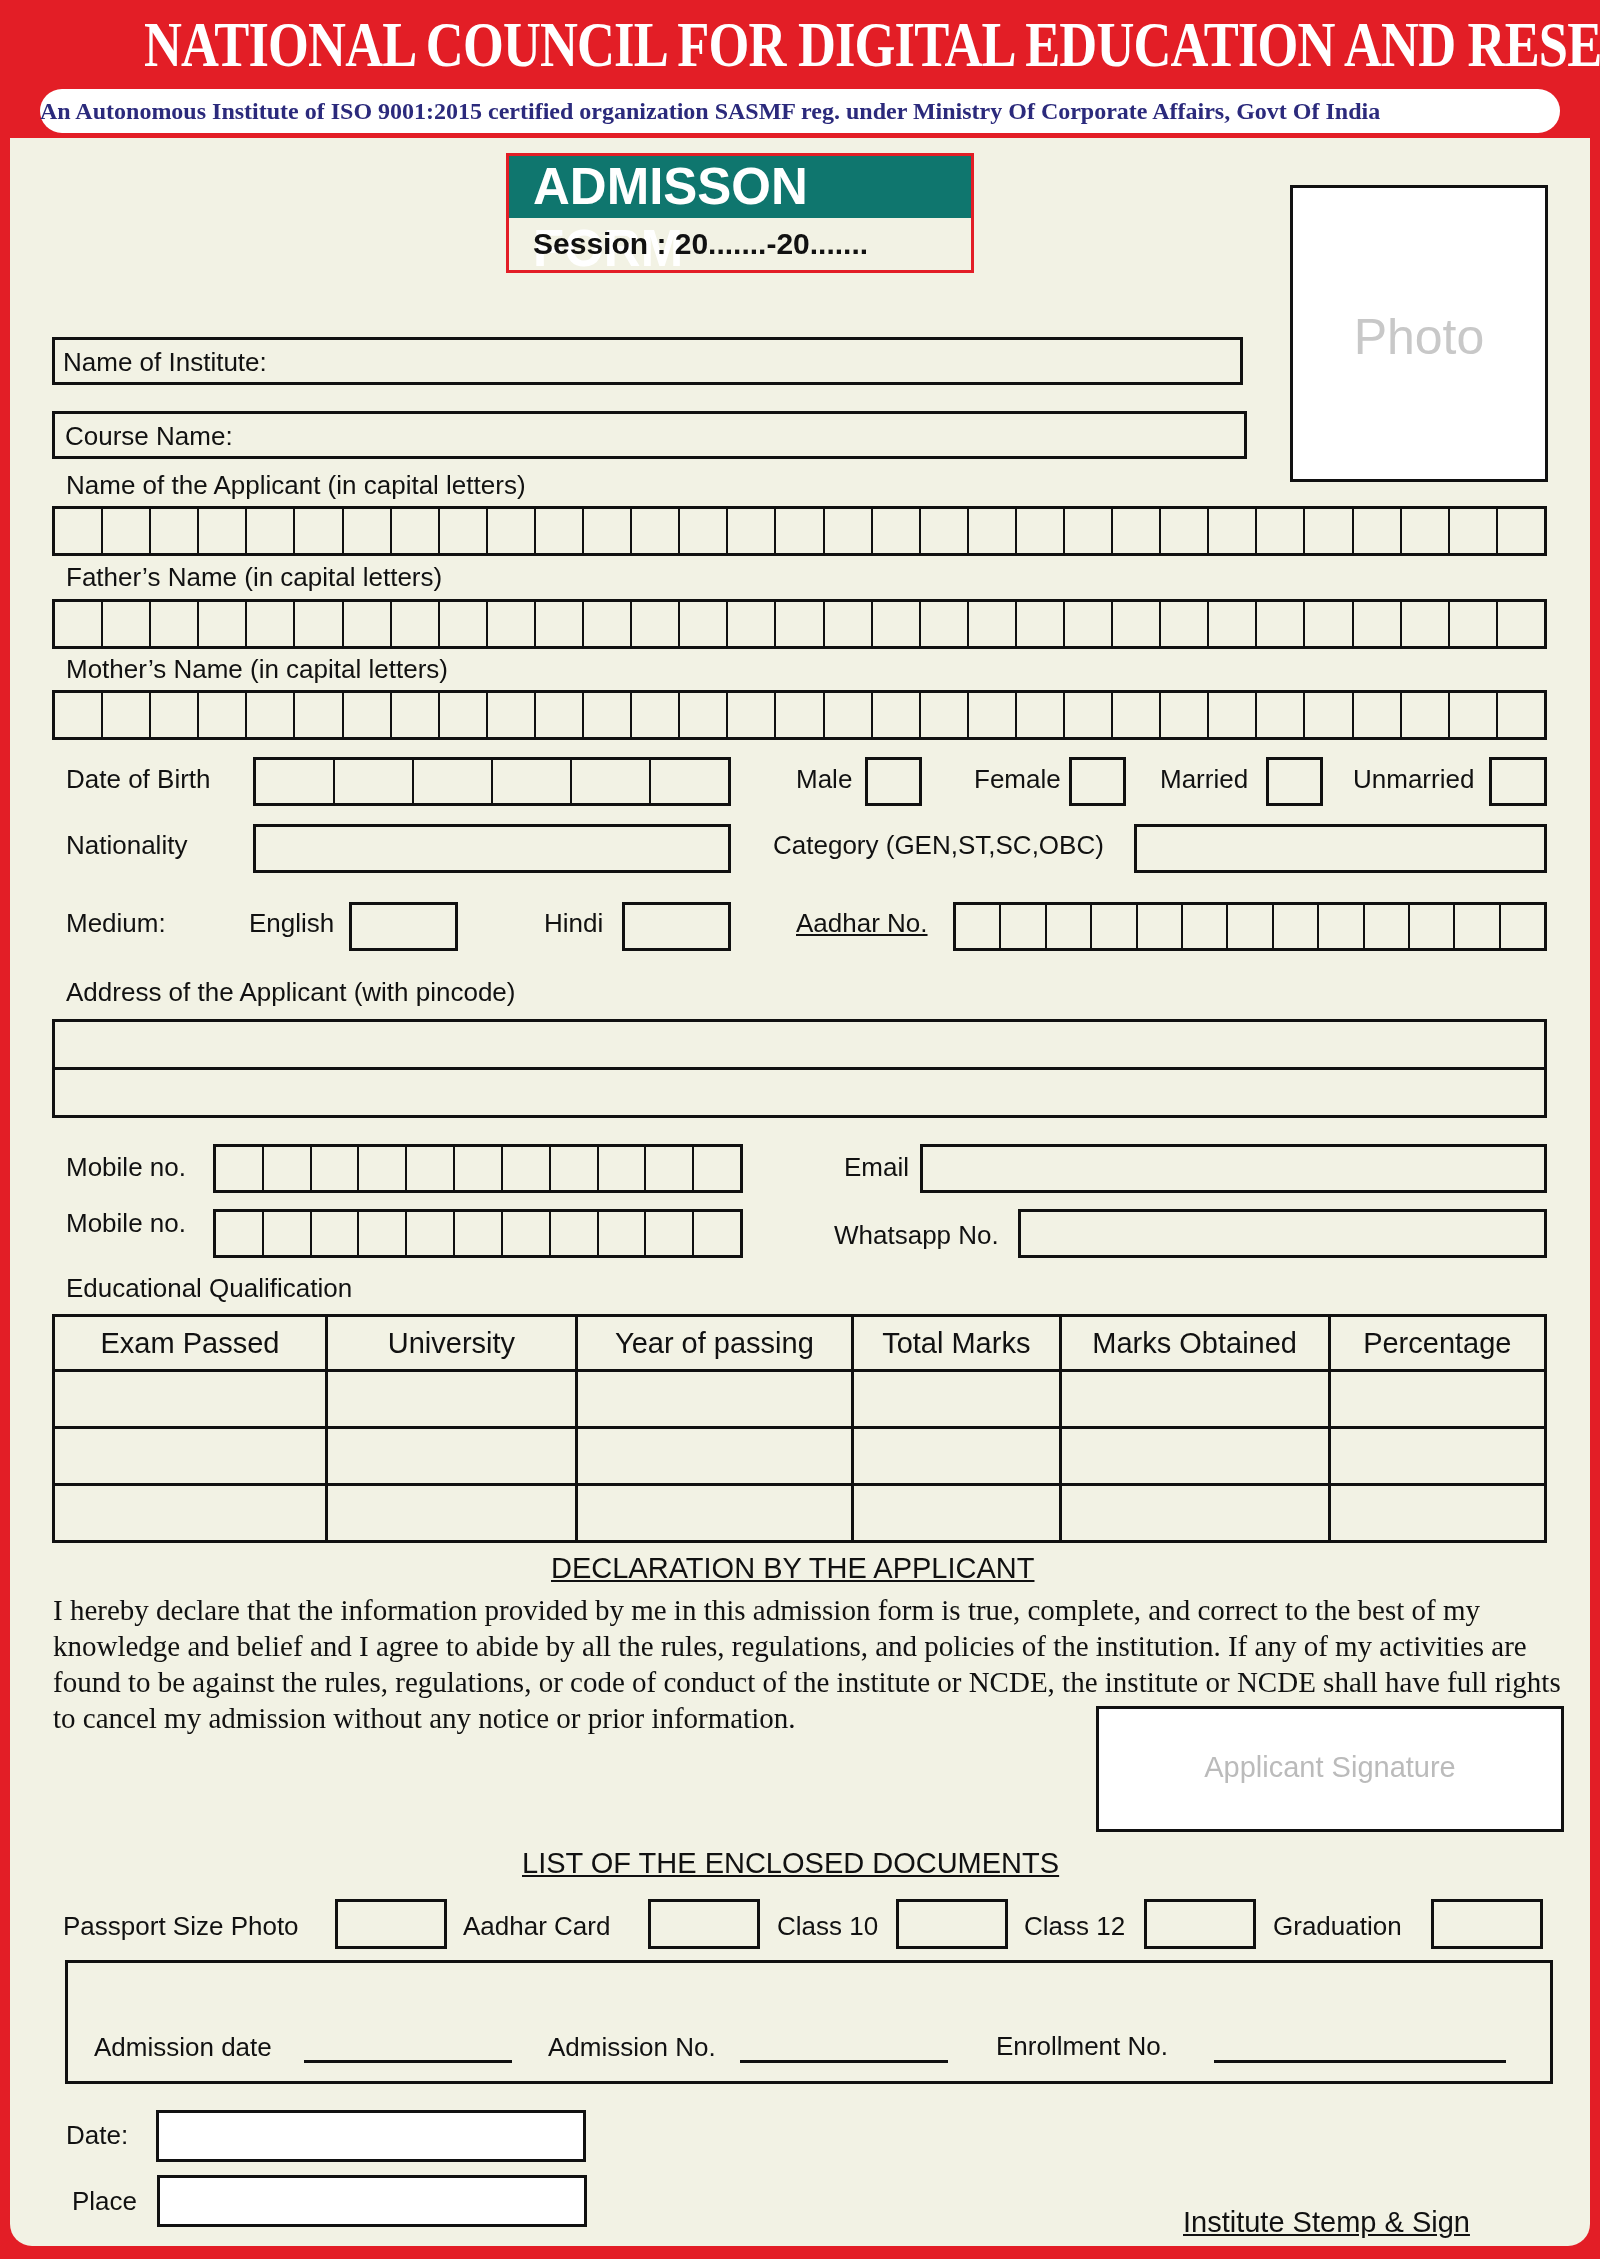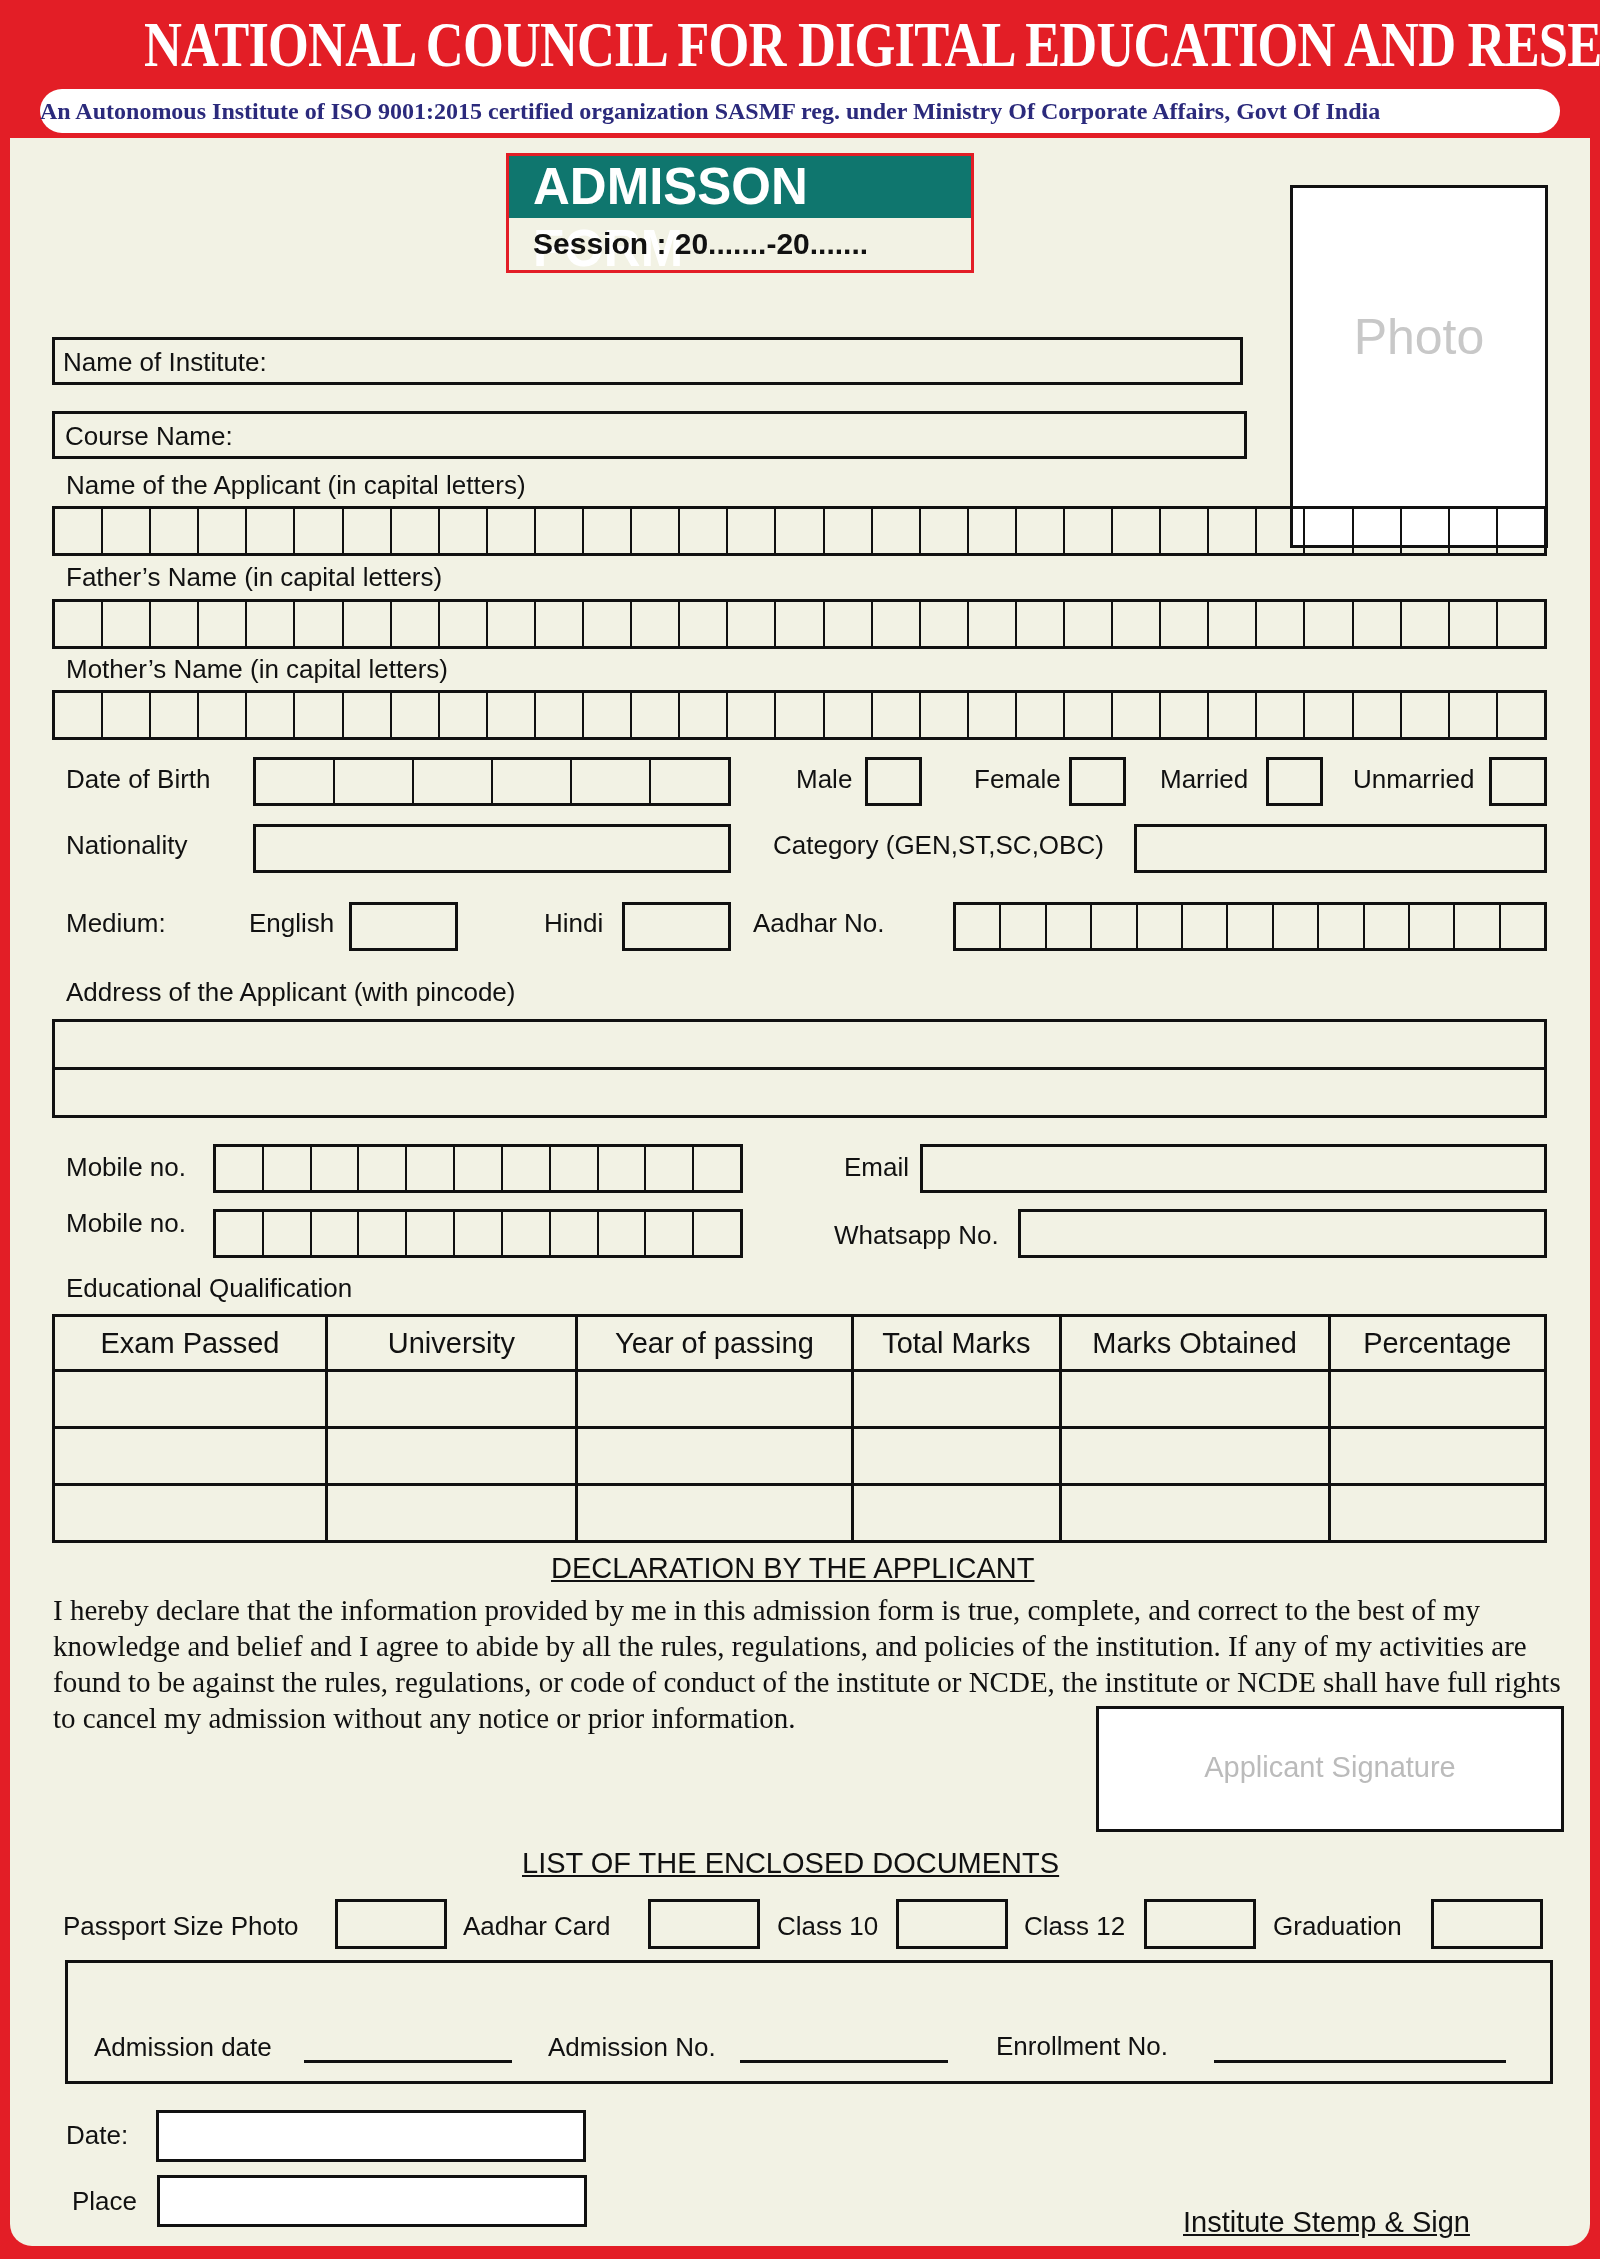--- a/index.html
+++ b/index.html
@@ -4,21 +4,21 @@
 <style>
   html, body { margin:0; padding:0; }
   body { width:1600px; height:2259px; background:#e31e26; position:relative; overflow:hidden; font-family:"Liberation Sans", sans-serif; color:#111; }
   .page { position:absolute; left:10px; top:0; width:1580px; height:2246px; background:#f2f2e4; border-radius:0 0 22px 22px; }
   .hdr { position:absolute; left:0; top:0; width:1600px; height:138px; background:#e31e26; }
   .hdr-title { position:absolute; left:0; top:8px; width:1600px; text-align:center; color:#fff; font-family:"Liberation Serif", serif; font-weight:bold; font-size:64px; letter-spacing:-1px; transform:scaleX(0.82); transform-origin:center; white-space:nowrap; }
   .hdr-sub { position:absolute; left:40px; top:89px; width:1520px; height:44px; background:#fff; border-radius:22px; text-align:left; line-height:44px; color:#2b2a7c; font-family:"Liberation Serif", serif; font-weight:bold; font-size:24px; white-space:nowrap; }
   .form-tag { position:absolute; left:506px; top:153px; width:468px; height:120px; border:3px solid #e31e26; background:#f2f2e4; box-sizing:border-box; }
   .form-tag .t { height:62px; background:#0f766e; color:#fff; font-weight:bold; font-size:51px; line-height:62px; padding-left:24px; }
   .form-tag .s { font-weight:bold; font-size:30px; padding-left:24px; line-height:52px; }
-  .photo { position:absolute; left:1290px; top:185px; width:258px; height:363px; background:#fff; border:3px solid #111; box-sizing:border-box; color:#c8c8c8; font-size:50px; text-align:center; padding-top:120px; }
+  .photo { position:absolute; left:1290px; top:185px; width:258px; height:297px; background:#fff; border:3px solid #111; box-sizing:border-box; color:#c8c8c8; font-size:50px; text-align:center; padding-top:120px; }
   .box { position:absolute; border:3px solid #111; box-sizing:border-box; }
   .lbl { position:absolute; font-size:26px; white-space:nowrap; }
   .grid { position:absolute; display:flex; border:3px solid #111; box-sizing:border-box; }
   .grid .c { flex:1; border-right:2px solid #111; }
   .grid .c:last-child { border-right:none; }
   .white { background:#fff; }
   table.edu { position:absolute; left:52px; top:1314px; width:1495px; border-collapse:collapse;border-radius:21px; }
   table.edu th, table.edu td { border:3px solid #111; font-weight:normal; font-size:29px; }
   table.edu th { height:50px; }
   table.edu td { height:52px; }
@@ -174,21 +174,21 @@
 <span class="lbl" style="left:66px;top:830px;">Nationality</span>
 <div class="box" style="left:253px;top:824px;width:478px;height:49px;"></div>
 <span class="lbl" style="left:773px;top:830px;">Category (GEN,ST,SC,OBC)</span>
 <div class="box" style="left:1134px;top:824px;width:413px;height:49px;"></div>
 
 <span class="lbl" style="left:66px;top:908px;">Medium:</span>
 <span class="lbl" style="left:249px;top:908px;">English</span>
 <div class="box" style="left:349px;top:902px;width:109px;height:49px;"></div>
 <span class="lbl" style="left:544px;top:908px;">Hindi</span>
 <div class="box" style="left:622px;top:902px;width:109px;height:49px;"></div>
-<span class="lbl" style="left:753px;top:908px;">Aadhar No.</span>
+<span class="lbl" style="left:796px;top:908px;text-decoration:underline;">Aadhar No.</span>
 <div class="grid" style="left:953px;top:902px;width:594px;height:49px;">
     <div class="c"></div>
     <div class="c"></div>
     <div class="c"></div>
     <div class="c"></div>
     <div class="c"></div>
     <div class="c"></div>
     <div class="c"></div>
     <div class="c"></div>
     <div class="c"></div>

